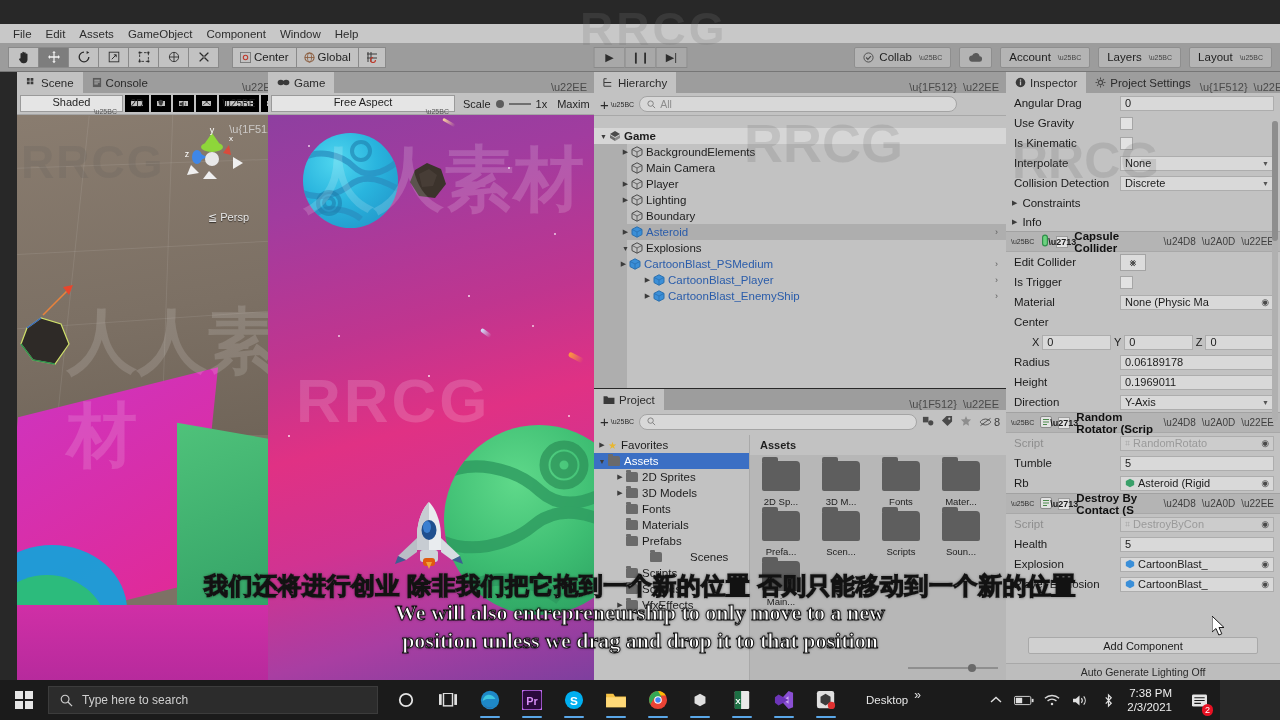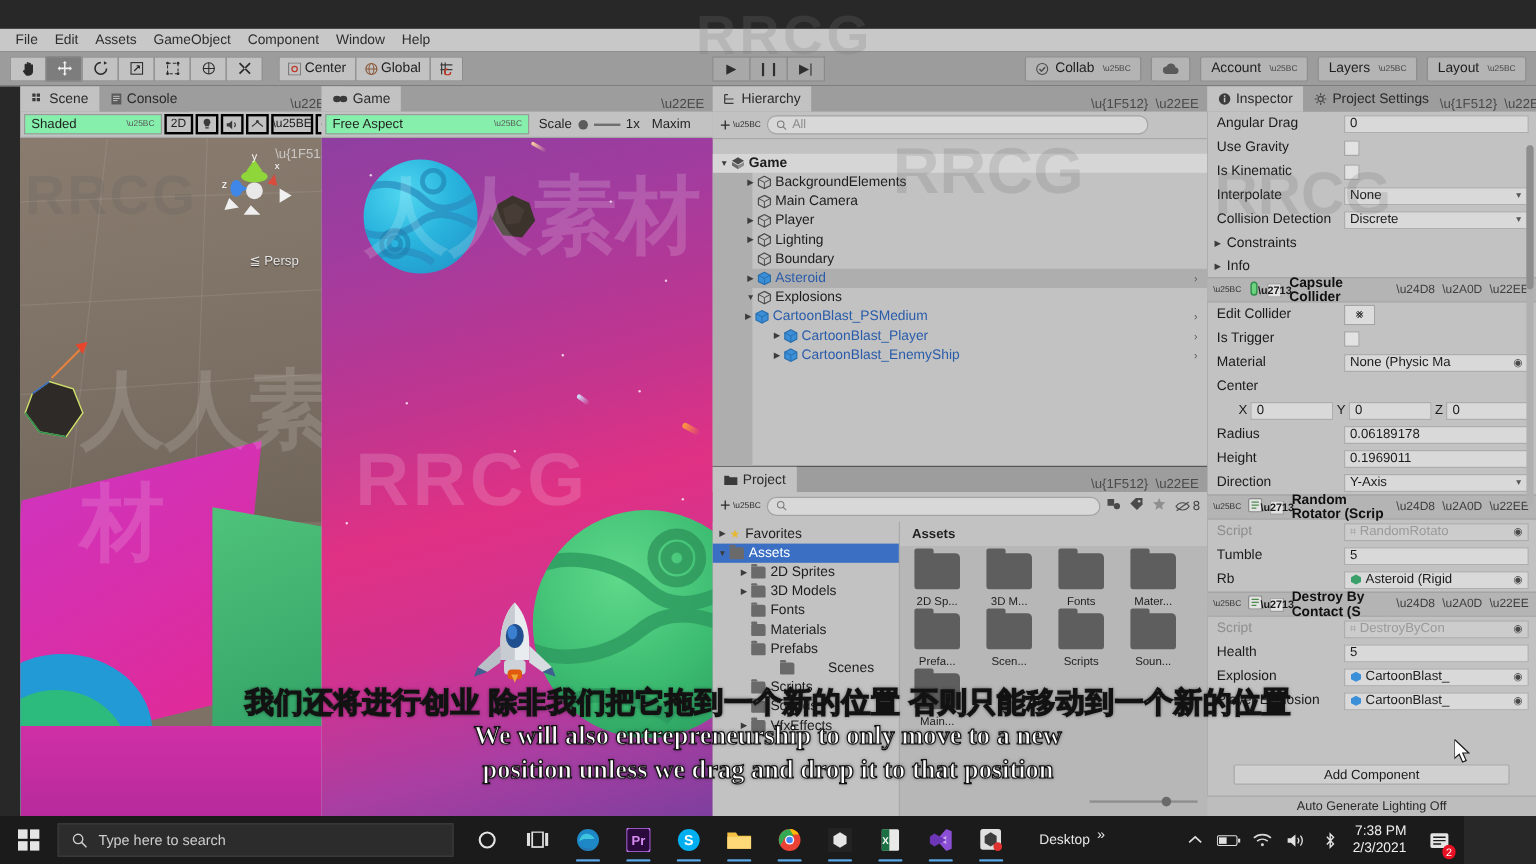--- a/index.html
+++ b/index.html
@@ -83,26 +83,26 @@
   }
   .ptab.active { background:#c2c2c2; }
   .ptab-icons { margin-left:auto; display:flex; align-items:center; gap:6px;
     padding-right:7px; color:#4a4a4a; font-size:11px; }
   .panel-toolbar {
     height:22px; background:#c2c2c2; display:flex; align-items:center;
     gap:2px; padding:0 3px; border-bottom:1px solid #a5a5a5;
     font-size:11px; color:#222;
   }
   .dd {
-    height:17px; background:#86efac; border:1px solid #9a9a9a;
-    display:flex; align-items:center; padding:0 5px; font-size:11px; color:#1f1f1f;
+    height:17px; background:#e5e5e5; border:1px solid #9a9a9a;
+    display:flex; align-items:center; padding:0 5px; font-size:11px; color:#1f1f1f;flex-direction:column;
   }
   .dd .caret { margin-left:auto; padding-left:8px; font-size:7px; color:#555; }
   .mini {
-    height:17px; min-width:19px; border:2px solid #000000; background:#c2c2c2;
+    height:17px; min-width:19px; border:6px solid #000000; background:#c2c2c2;
     display:flex; align-items:center; justify-content:center; font-size:10px; color:#222;text-align:right;
   }
 
   
   #scene-panel { left:0; top:72px; width:268px; height:608px; background:#c2c2c2;margin-left:17px; }
   .scene-viewport {
     position:absolute; left:0; top:43px; width:268px; height:565px;
     background:#7d7165; overflow:hidden;
   }
   .scene-ground {
@@ -512,21 +512,21 @@
         <svg width="13" height="9" viewBox="0 0 14 10">
             <ellipse cx="4" cy="5" rx="3.5" ry="3" fill="#3a3a3a"></ellipse>
             <ellipse cx="10" cy="5" rx="3.5" ry="3" fill="#3a3a3a"></ellipse>
             <rect x="4" y="3.4" width="6" height="3.2" fill="#3a3a3a"></rect>
           </svg>
         <span>Game</span>
       </div>
       <div class="ptab-icons">\u22EE</div>
     </div>
     <div class="panel-toolbar">
-      <div class="dd" style="width:170px">
+      <div class="dd" style="width:184px">
         <span>Free Aspect</span>
         <span class="caret">\u25BC</span>
       </div>
       <div style="display:flex;align-items:center;gap:5px;padding-left:6px;font-size:11px;color:#1f1f1f;">
         <span>Scale</span>
         <span style="display:inline-block;width:8px;height:8px;border-radius:50%;background:#5c5c5c;"></span>
         <span style="display:inline-block;width:22px;height:2px;background:#6f6f6f;"></span>
         <span>1x</span>
       </div>
       <div style="padding-left:8px;font-size:11px;color:#1f1f1f;white-space:nowrap;overflow:hidden;">Maxim</div>

